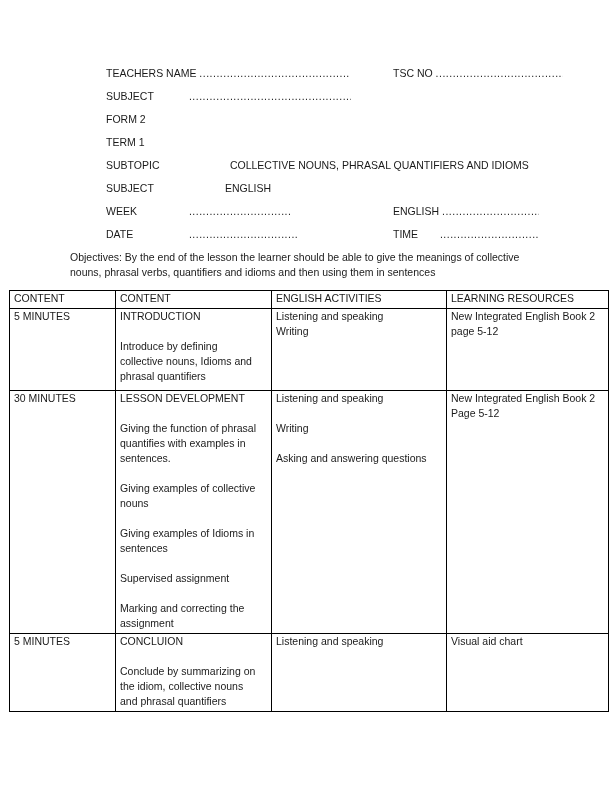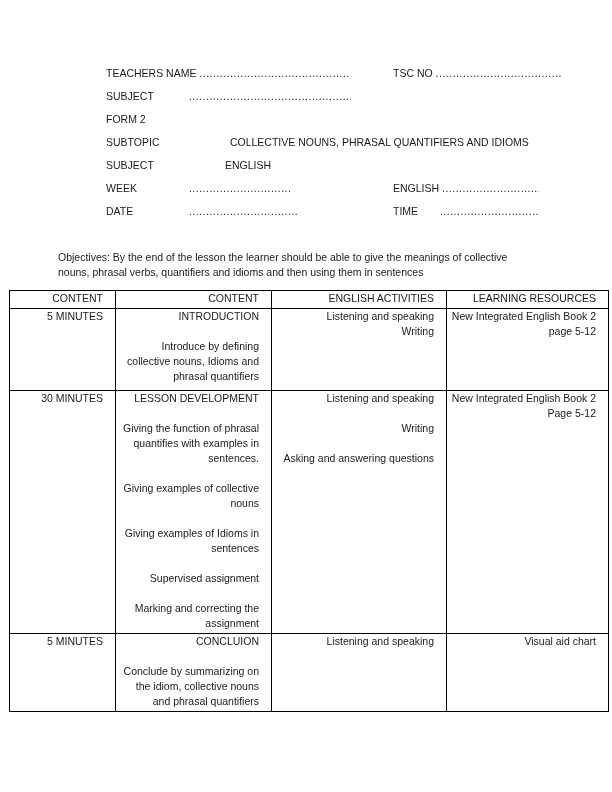--- a/index.html
+++ b/index.html
@@ -54,42 +54,42 @@
   .d150 { width: 150px; }
   .d162 { width: 162px; }
   .d127 { width: 127px; }
   .d103 { width: 103px; }
   .d97  { width: 97px; }
   .d110 { width: 110px; }
   .d98  { width: 98px; }
   
   .objectives {
     position: absolute;
-    left: 58px;
+    left: 70px;
     top: 250px;
     width: 480px;
     font-size: 10.5px;
     line-height: 15px;
   }
   
   table.lesson {
     position: absolute;
     left: 9px;
     top: 290px;
     width: 599px;
     border-collapse: collapse;
     table-layout: fixed;
     font-size: 10.5px;
   }
   table.lesson th,
   table.lesson td {
     border: 1px solid #000000;
     padding: 0px 12px 2px 4px;
     vertical-align: top;
-    text-align: right;
+    text-align: left;
     font-weight: normal;
     line-height: 15px;
     white-space: pre-line;
     overflow: hidden;
   }
   table.lesson th {
     height: 14px;
     line-height: 13px;
     padding-top: 1px;
   }
@@ -119,20 +119,23 @@
 
     <div class="hline">
       <span class="lbl lbl-w">SUBJECT</span>
       <span class="dots d162">........................................................................................................................</span>
     </div>
 
     <div class="hline">
       <span class="lbl">FORM 2</span>
     </div>
 
+    <div class="hline">
+      <span class="lbl">TERM 1</span>
+    </div>
 
     <div class="hline">
       <span class="lbl lbl-subtopic">SUBTOPIC</span>
       <span class="lbl">COLLECTIVE NOUNS, PHRASAL QUANTIFIERS AND IDIOMS</span>
     </div>
 
     <div class="hline">
       <span class="lbl lbl-w">SUBJECT</span>
       <span class="lbl">ENGLISH</span>
     </div>

